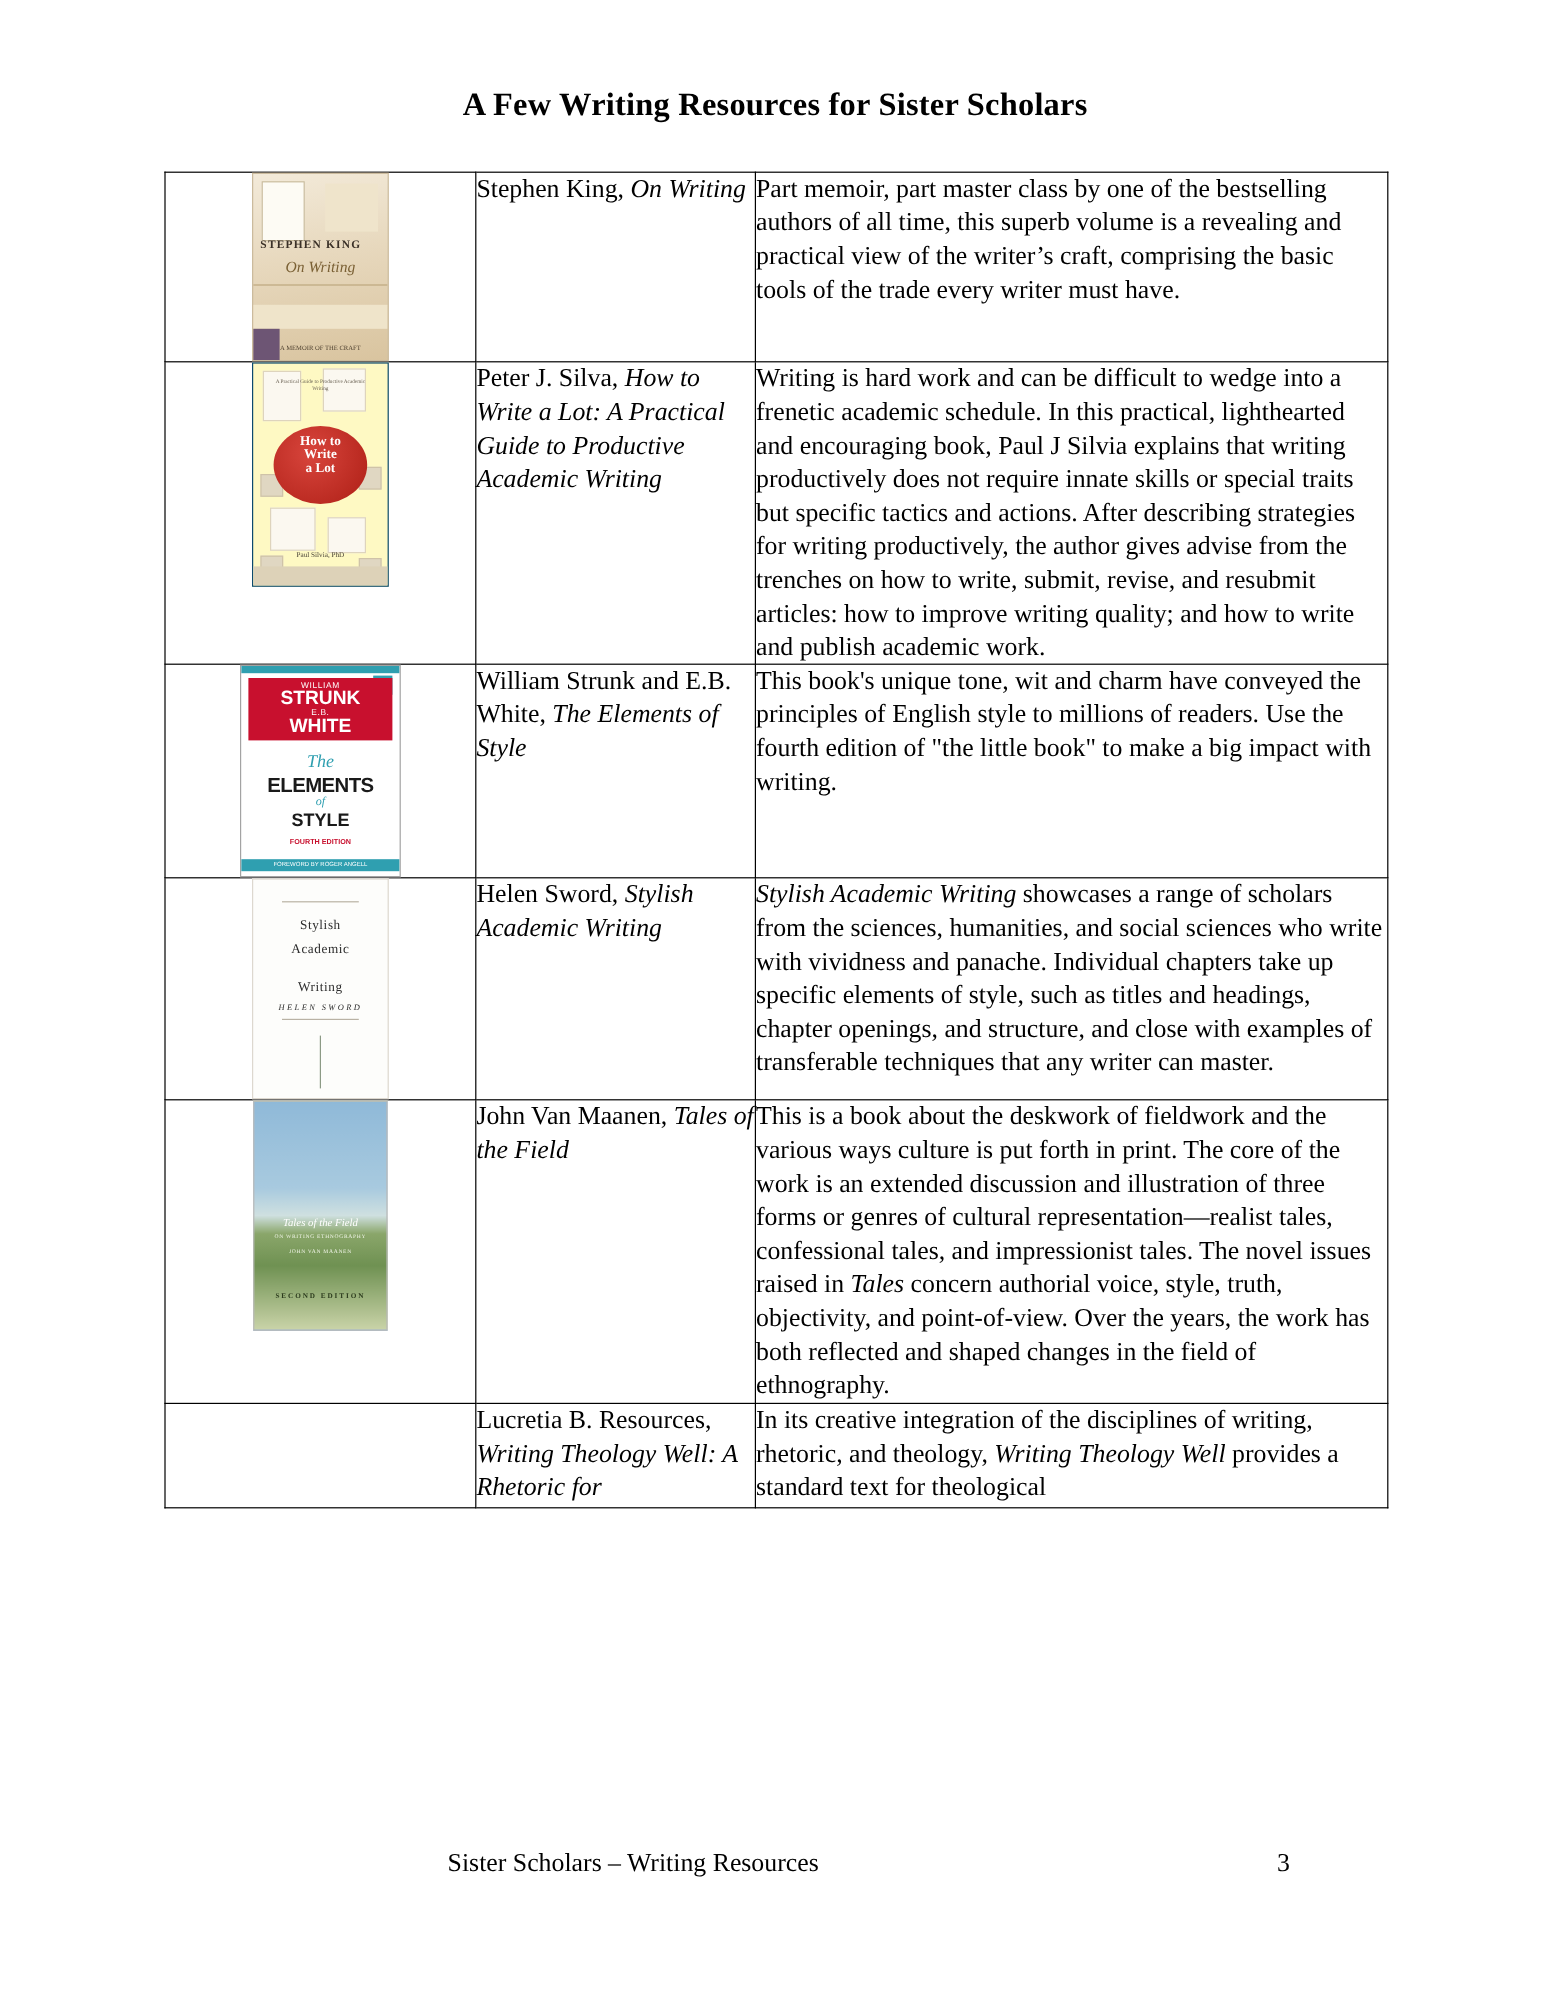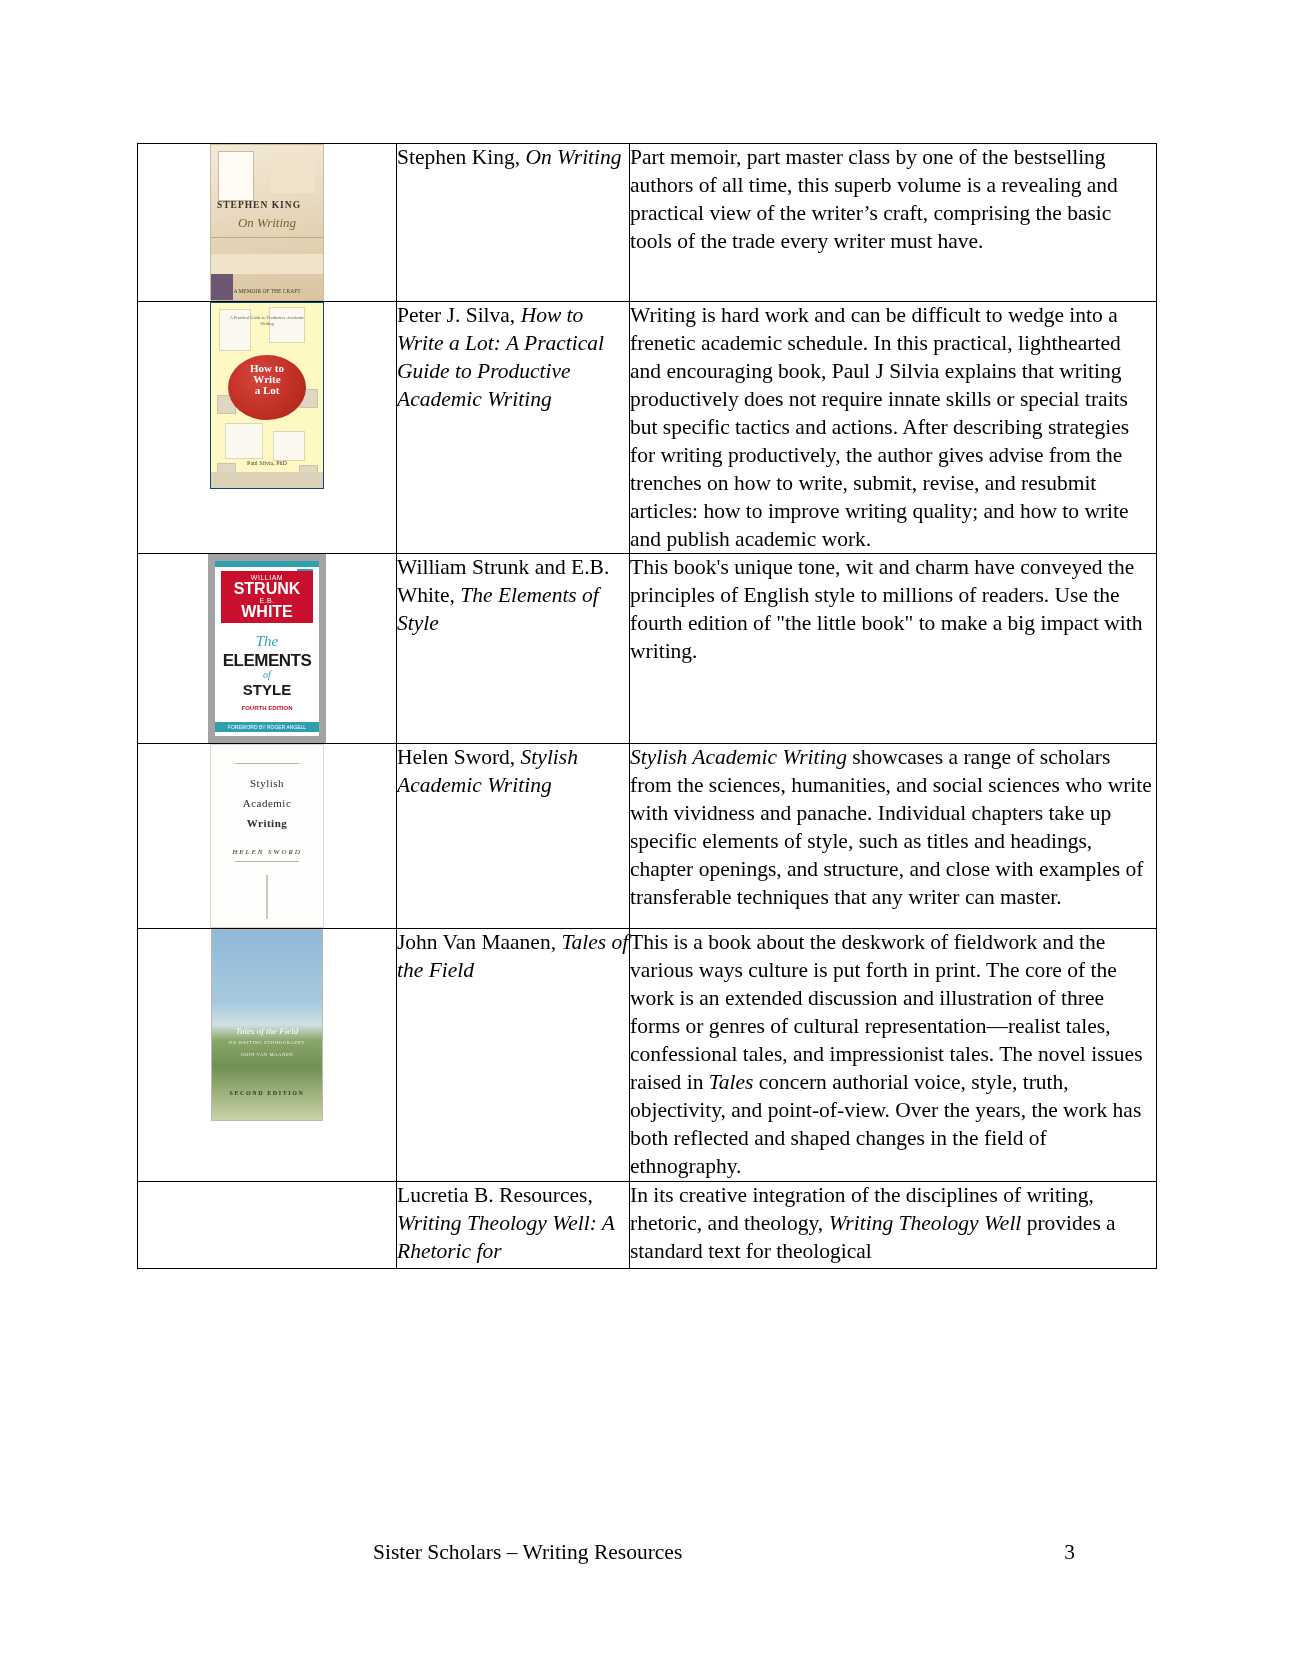--- a/index.html
+++ b/index.html
@@ -148,21 +148,22 @@
   }
   .cover-silva .bbar {
     position: absolute; left: 0; right: 0; bottom: 0; height: 16px;
     background: #ddd2b8;
   }
 
   
   .cover-strunk {
     width: 104px; height: 175px;
     background: #ffffff;
-    border: 7px solid #a3a3a3;
+    border: 1px solid #a3a3a3;
+    padding-left: 28px;
   }
   .cover-strunk .topband { position:absolute; left:0; right:0; top:0; height:6px; background:#2f9fb0; }
   .cover-strunk .redbox {
     position: absolute; left: 6px; right: 6px; top: 10px; height: 52px;
     background: #c8102e;
     color: #ffffff; text-align: center;
     font-family: "Liberation Sans", sans-serif;
   }
   .cover-strunk .redbox .l1 { font-size: 7px; letter-spacing: .5px; margin-top: 3px; }
   .cover-strunk .redbox .l2 { font-size: 16px; font-weight: bold; letter-spacing: 0px; line-height: 1; }
@@ -266,20 +267,21 @@
     position: absolute;
     right: 80px;
     top: 0;
   }
 </style>
 </head>
 <body>
 
 <div class="page">
 
+  <h1 class="doc-title">A Few Writing Resources for Sister Scholars</h1>
 
   <div class="table-wrap">
     <table class="resources">
       <tbody>
 
         <tr>
           <td class="col-cover">
             <div class="cover cover-king">
               <div class="win"></div>
               <div class="win2"></div>
@@ -356,21 +358,21 @@
             <span>This book's unique tone, wit and charm have conveyed the principles of English style to millions of readers. Use the fourth edition of "the little book" to make a big impact with writing.</span>
           </td>
         </tr>
 
         <tr>
           <td class="col-cover">
             <div class="cover cover-sword">
               <div class="rule" style="top:18px;"></div>
               <div class="w" style="top:32px;">Stylish</div>
               <div class="w" style="top:52px;">Academic</div>
-              <div class="w" style="top:72px;font-weight:bold;">Writing</div>
+              <div class="w" style="top:84px;">Writing</div>
               <div class="auth">HELEN SWORD</div>
               <div class="rule" style="top:116px;"></div>
               <div class="orn" style="top:130px;height:44px;"></div>
               <div class="blurb"></div>
             </div>
           </td>
           <td class="col-title">
             <span>Helen Sword, </span><span class="ital">Stylish Academic Writing</span>
           </td>
           <td class="col-desc">

